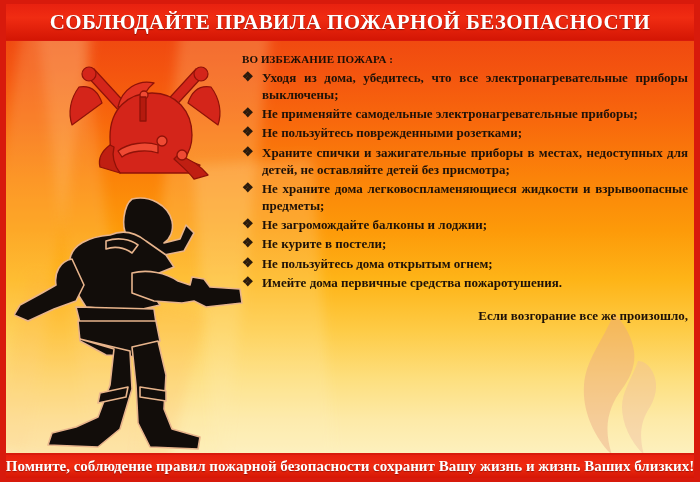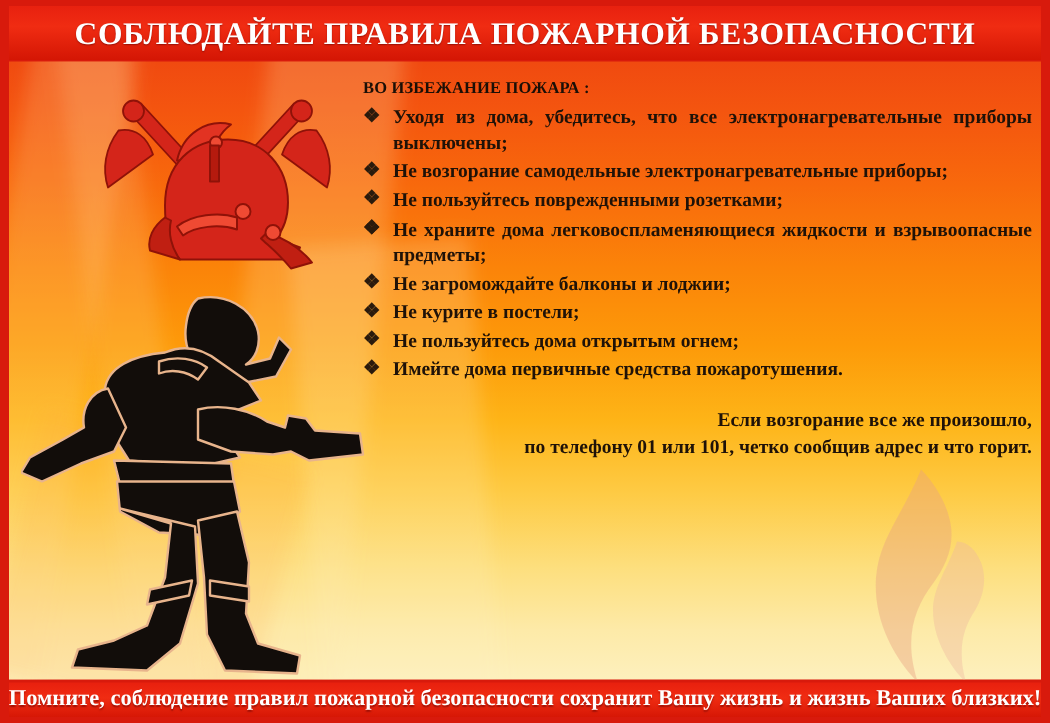--- a/index.html
+++ b/index.html
@@ -266,28 +266,29 @@
     <div class="text-col">
       <p class="lead">ВО ИЗБЕЖАНИЕ ПОЖАРА :</p>
 
       <ul class="rules">
         <li class="justify">
           <span class="bullet">❖</span>
           <span>Уходя из дома, убедитесь, что все электронагревательные приборы выключены;</span>
         </li>
         <li class="justify">
           <span class="bullet">❖</span>
-          <span>Не возгорание самодельные электронагревательные приборы;</span>
+          <span>Не применяйте самодельные электронагревательные приборы;</span>
         </li>
         <li>
           <span class="bullet">❖</span>
           <span>Не пользуйтесь поврежденными розетками;</span>
         </li>
         <li class="justify">
           <span class="bullet">❖</span>
+          <span>Храните спички и зажигательные приборы в местах, недоступных для детей, не оставляйте детей без присмотра;</span>
         </li>
         <li class="justify">
           <span class="bullet">❖</span>
           <span>Не храните дома легковоспламеняющиеся жидкости и взрывоопасные предметы;</span>
         </li>
         <li>
           <span class="bullet">❖</span>
           <span>Не загромождайте балконы и лоджии;</span>
         </li>
         <li>
@@ -299,21 +300,20 @@
           <span>Не пользуйтесь дома открытым огнем;</span>
         </li>
         <li>
           <span class="bullet">❖</span>
           <span>Имейте дома первичные средства пожаротушения.</span>
         </li>
       </ul>
 
       <div class="closing">
         <div>Если возгорание все же произошло,</div>
-        <div>по телефону 01 или 101, четко сообщив адрес и что горит.</div>
       </div>
     </div>
 
   </div>
 
   <div class="bottom-banner">
     <div class="bottom-text">Помните, соблюдение правил пожарной безопасности сохранит Вашу жизнь и жизнь Ваших близких!</div>
   </div>
 
 </div>

